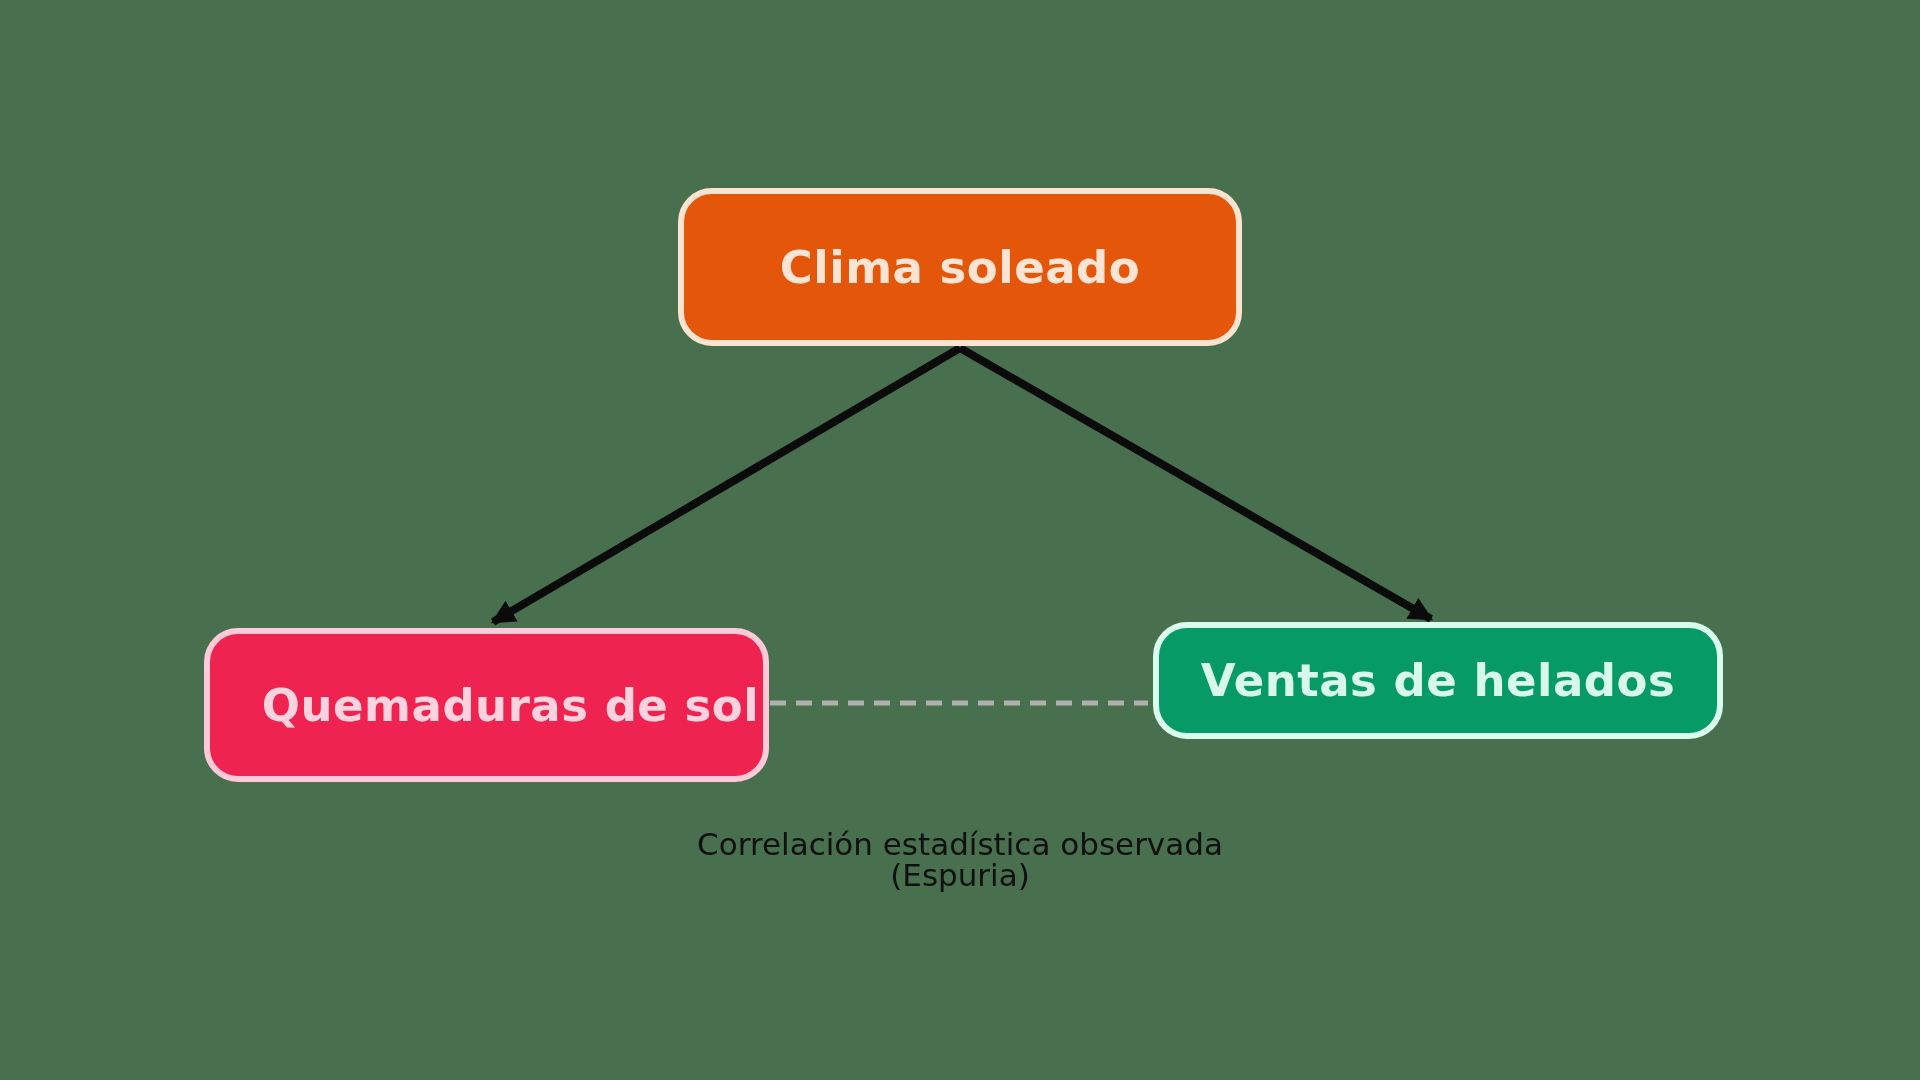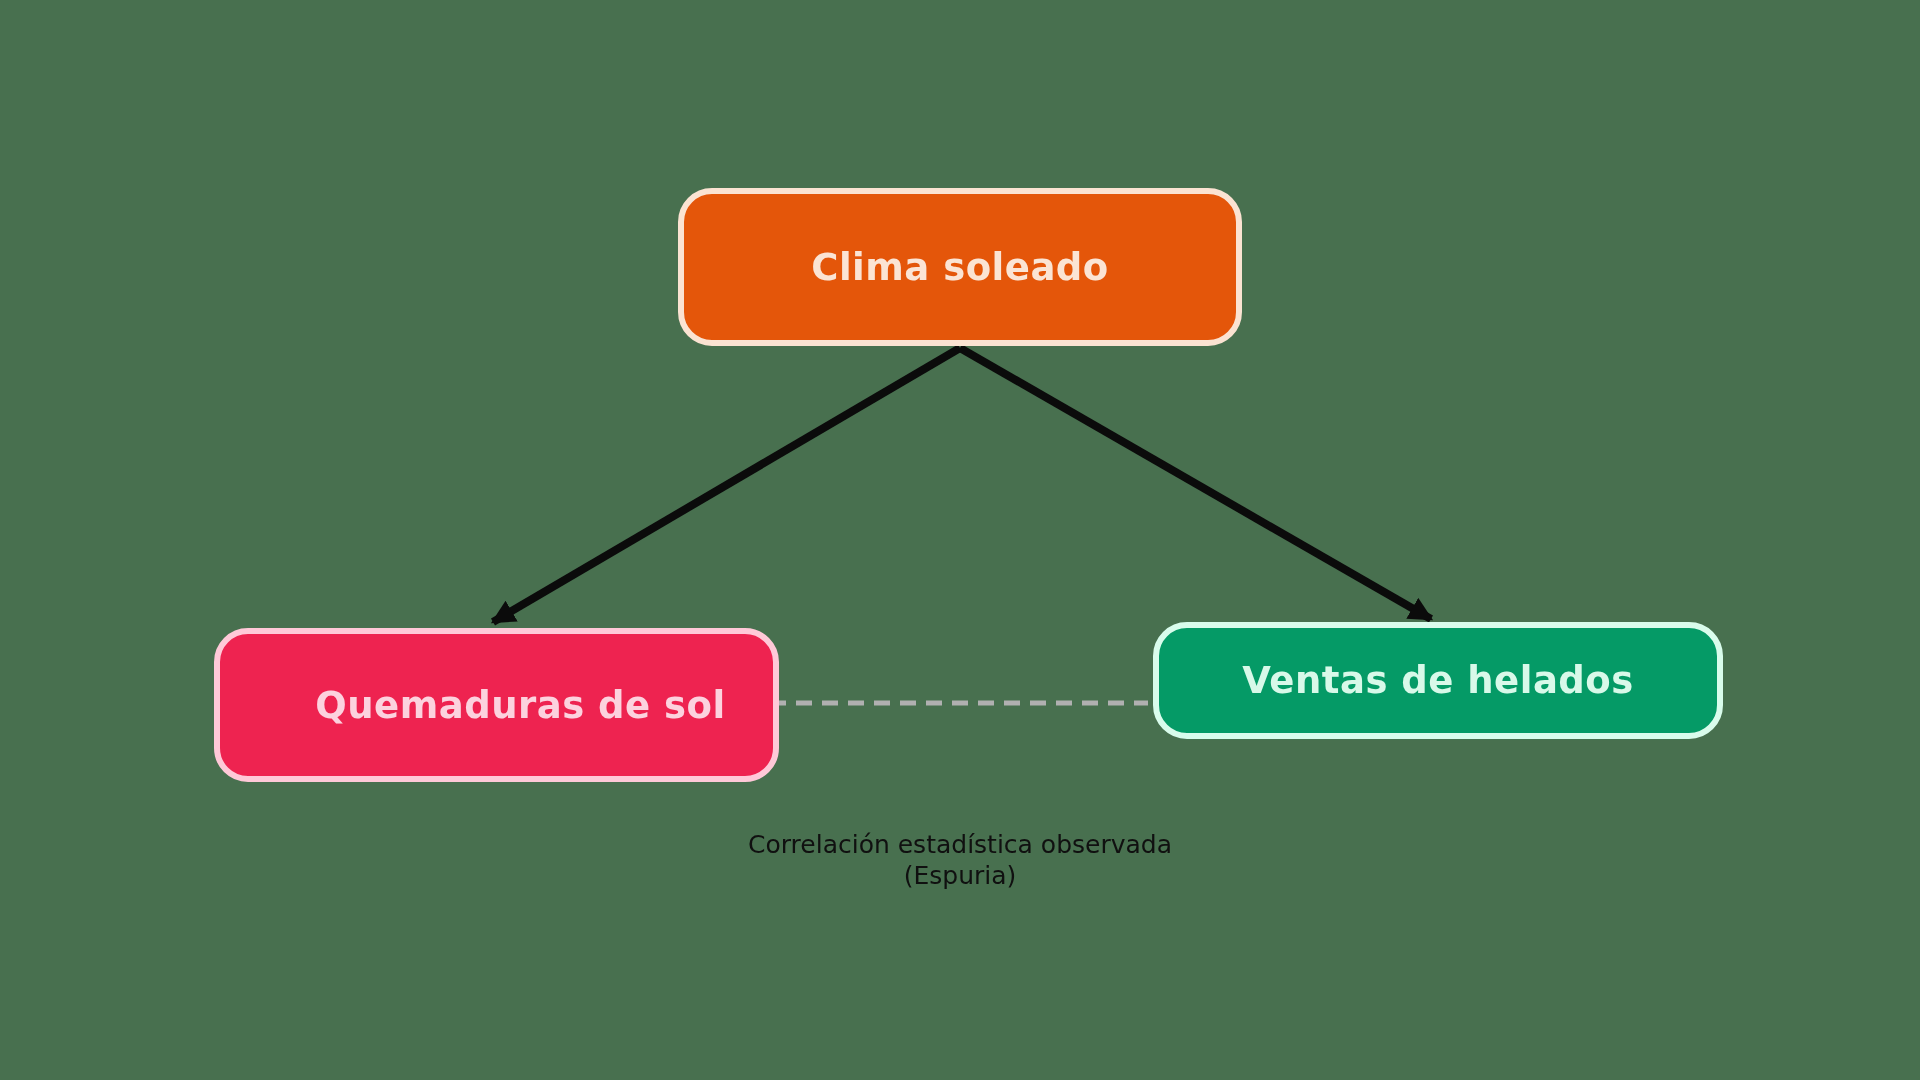--- a/index.html
+++ b/index.html
@@ -29,35 +29,35 @@
     display: block;
   }
   .node {
     position: absolute;
     display: flex;
     align-items: center;
     justify-content: center;
     border-radius: 34px;
     box-sizing: border-box;
     font-weight: bold;
-    font-size: 37px;
+    font-size: 45px;
     letter-spacing: 0.5px;
     text-align: center;
   }
   .node-cause {
     left: 678px;
     top: 188px;
     width: 564px;
     height: 158px;
     background: #E4560A;
     border: 6px solid #FBE3D2;
     color: #FBE4D4;
   }
   .node-effect-left {
-    left: 214px;
+    left: 204px;
     top: 628px;
     width: 565px;
     height: 154px;
     background: #EE2350;
     border: 6px solid #FFC9D8;
     color: #FCD2DE;
     padding-left: 48px;
   }
   .node-effect-right {
     left: 1153px;
@@ -68,21 +68,21 @@
     border: 6px solid #D9FCEC;
     color: #D8F9E9;
   }
   .caption {
     position: absolute;
     left: 50%;
     top: 829px;
     transform: translateX(-50%);
     text-align: center;
     color: #101010;
-    font-size: 25px;
+    font-size: 31px;
     font-weight: 500;
     line-height: 31px;
     white-space: nowrap;
   }
 </style>
 </head>
 <body>
 
 <div class="canvas">
 

